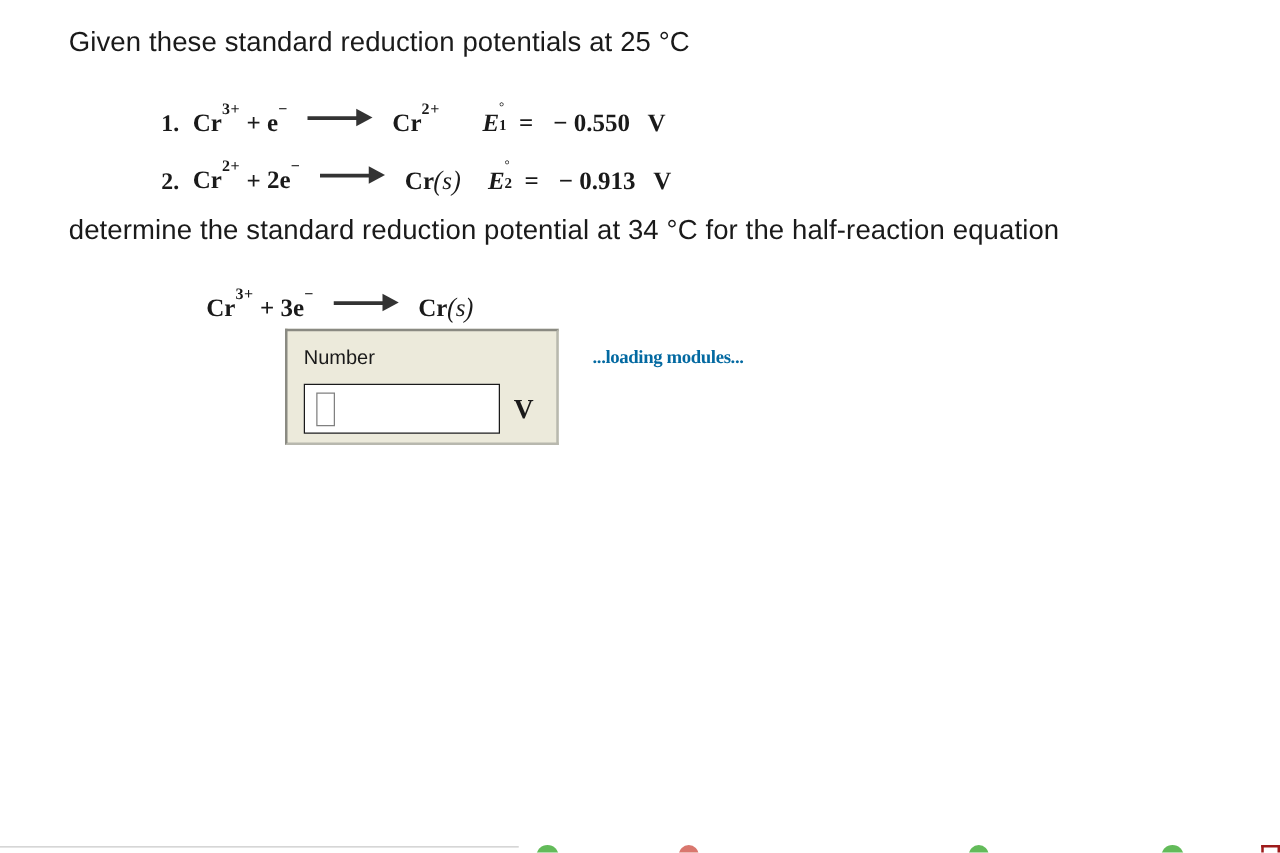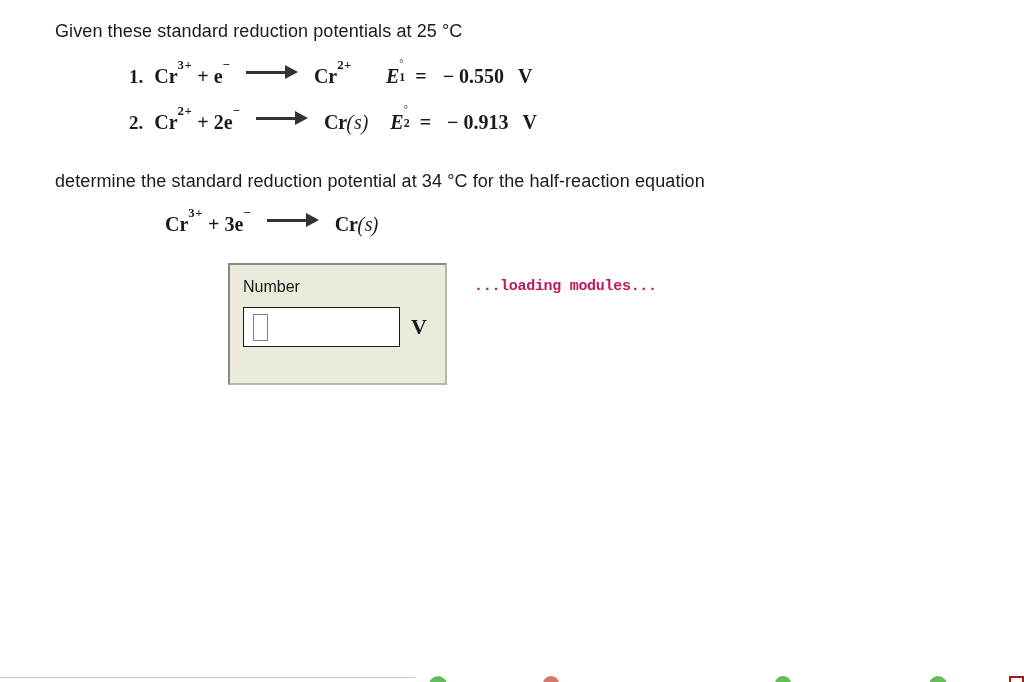--- a/index.html
+++ b/index.html
@@ -13,21 +13,21 @@
     position: relative;
     overflow: hidden;
     font-family: "Liberation Sans", sans-serif;
     color: #000000;
   }
 
   
   .prose {
     position: absolute;
     font-family: "Liberation Sans", sans-serif;
-    font-size: 18px;
+    font-size: 22px;
     color: #1a1a1a;
     white-space: nowrap;
     letter-spacing: 0.1px;
   }
   #intro-line  { left: 55px; top: 21px; }
   #determine-line { left: 55px; top: 171px; }
 
   
   .mathline {
     position: absolute;
@@ -42,21 +42,21 @@
   #eq-1 { left: 129px; top: 64px; }
   #eq-2 { left: 129px; top: 110px; }
   #eq-target { left: 165px; top: 212px; }
 
   .eqnum {
     font-family: "Liberation Serif", serif;
     font-weight: bold;
     font-size: 19px;
     margin-right: 11px;
   }
-  .species { font-family: "Liberation Serif", serif; font-weight: bold; }
+  .species { font-family: "Liberation Serif", serif; font-weight: bold; margin-top: 22px; }
   .sup {
     font-size: 0.64em;
     vertical-align: super;
     position: relative;
     top: -0.45em;
     font-weight: bold;
   }
   .sup-charge { letter-spacing: 0.5px; }
   .op { margin: 0 5px; font-weight: bold; }
   .phase {
@@ -139,21 +139,21 @@
   }
   .e-gap { margin-left: 34px; }
   .e-gap-2 { margin-left: 22px; }
 
   
   #answer-panel {
     position: absolute;
     left: 228px;
     top: 263px;
     width: 219px;
-    height: 122px;
+    height: 93px;
     background: #eceadb;
     border: 2px solid #8a8a82;
     border-right-color: #b8b8ae;
     border-bottom-color: #b8b8ae;
     box-sizing: border-box;
   }
   #answer-label {
     position: absolute;
     left: 13px;
     top: 13px;
@@ -189,24 +189,24 @@
     font-weight: bold;
     font-size: 22px;
     color: #1a1a1a;
   }
 
   
   #loading-text {
     position: absolute;
     left: 474px;
     top: 278px;
-    font-family: Liberation Mono, monospace;
+    font-family: Liberation Serif, serif;
     font-size: 15px;
     font-weight: bold;
-    color: #be185d;
+    color: #0369a1;
     letter-spacing: -0.3px;
   }
 
   
   #bottom-rule {
     position: absolute;
     left: 0;
     top: 677px;
     width: 415px;
     height: 1px;

